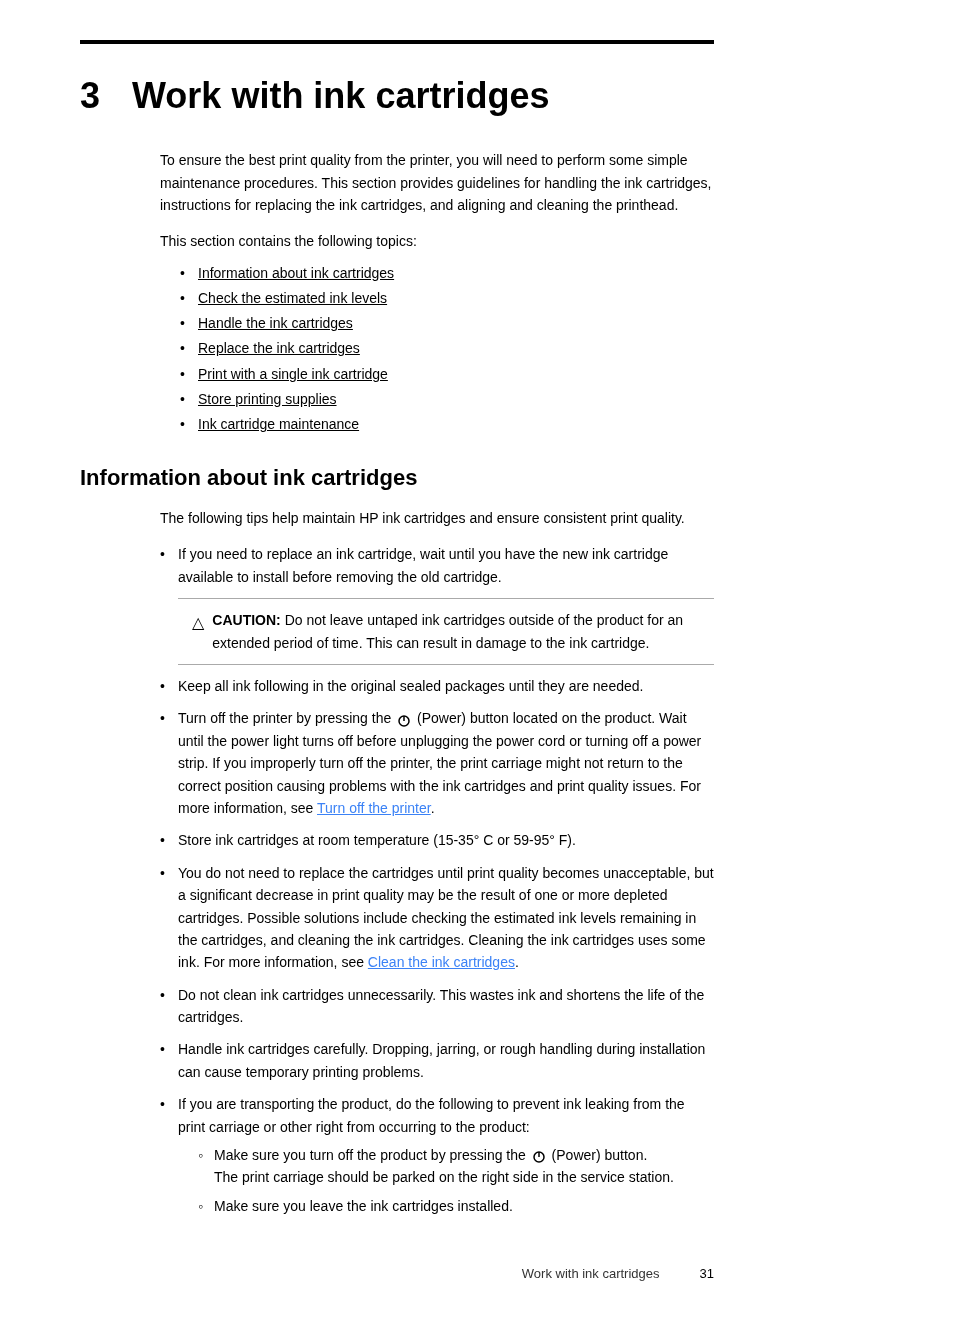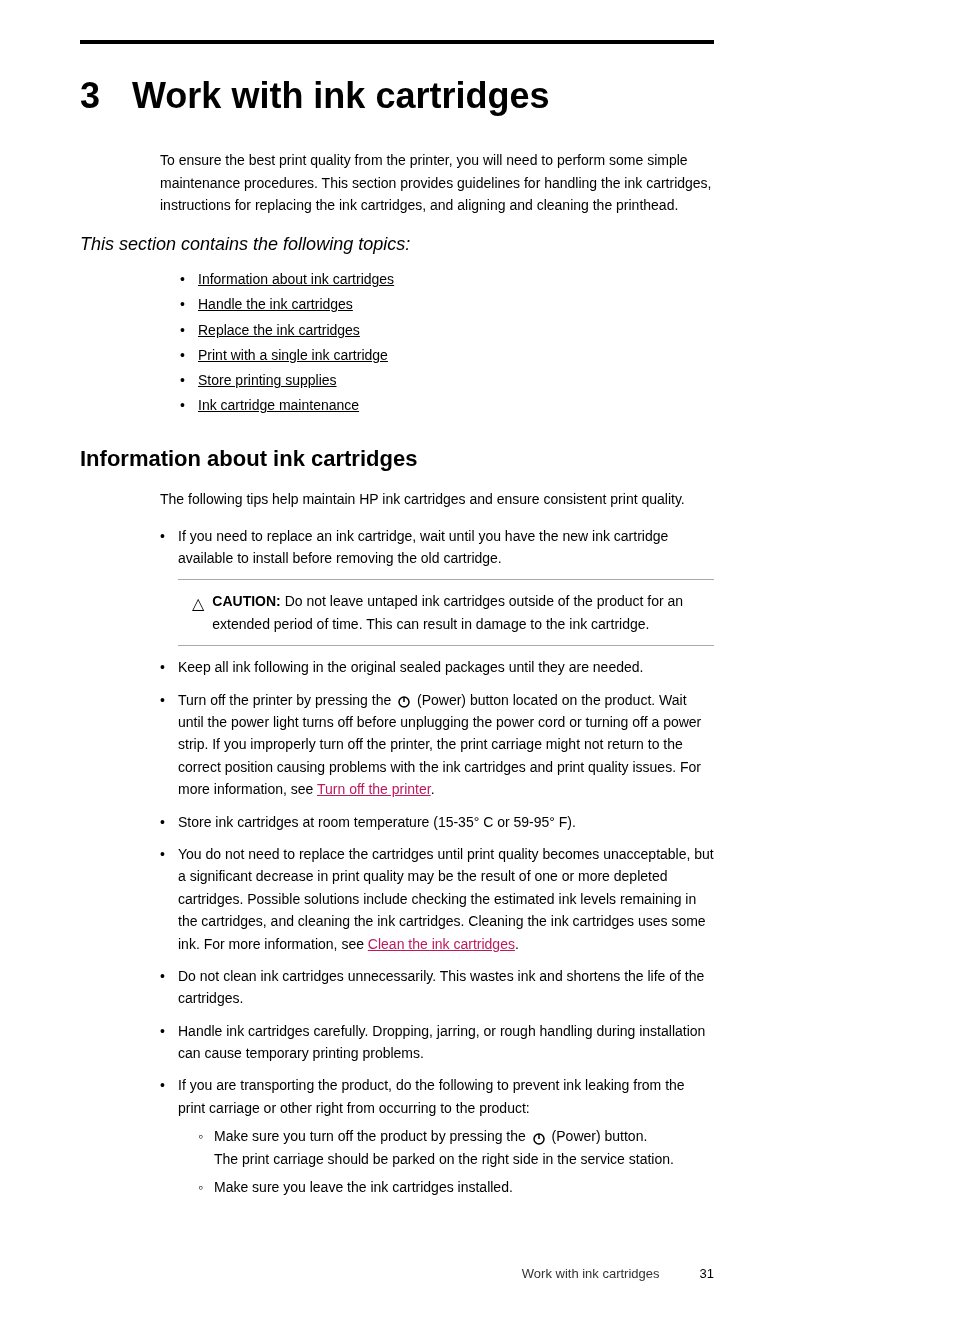--- a/index.html
+++ b/index.html
@@ -45,24 +45,24 @@
     .intro-text {
       font-size: 14px;
       line-height: 1.6;
       margin-bottom: 14px;
       margin-left: 80px;
       margin-right: 0;
       margin-top: 32px;
     }
 
     .topics-label {
-      font-size: 18px;
+      font-size: 14px;
       line-height: 1.6;
       margin-bottom: 8px;
-      font-style: italic;
+      margin-left: 80px;
     }
 
     .topics-list {
       list-style: none;
       margin-left: 100px;
       margin-bottom: 28px;
     }
 
     .topics-list li {
       font-size: 14px;
@@ -170,21 +170,21 @@
       margin-bottom: 6px;
     }
 
     .sub-bullet-list li::before {
       content: "◦";
       position: absolute;
       left: 0;
     }
 
     a {
-      color: #be185d;
+      color: #3b82f6;
       text-decoration: underline;
     }
 
     .footer {
       position: absolute;
       bottom: 40px;
       right: 80px;
       font-size: 13px;
       color: #333;
       display: flex;
@@ -216,20 +216,21 @@
   <h1 class="chapter-title">
     <span class="chapter-number">3</span><span>Work with ink cartridges</span>
   </h1>
 
   <p class="intro-text">To ensure the best print quality from the printer, you will need to perform some simple maintenance procedures. This section provides guidelines for handling the ink cartridges, instructions for replacing the ink cartridges, and aligning and cleaning the printhead.</p>
 
   <p class="topics-label">This section contains the following topics:</p>
 
   <ul class="topics-list">
     <li><a href="#info">Information about ink cartridges</a></li>
+    <li><a href="#check">Check the estimated ink levels</a></li>
     <li><a href="#handle">Handle the ink cartridges</a></li>
     <li><a href="#replace">Replace the ink cartridges</a></li>
     <li><a href="#single">Print with a single ink cartridge</a></li>
     <li><a href="#store">Store printing supplies</a></li>
     <li><a href="#maintenance">Ink cartridge maintenance</a></li>
   </ul>
 
   <h2 class="section-title">Information about ink cartridges</h2>
 
   <p class="section-intro">The following tips help maintain HP ink cartridges and ensure consistent print quality.</p>

